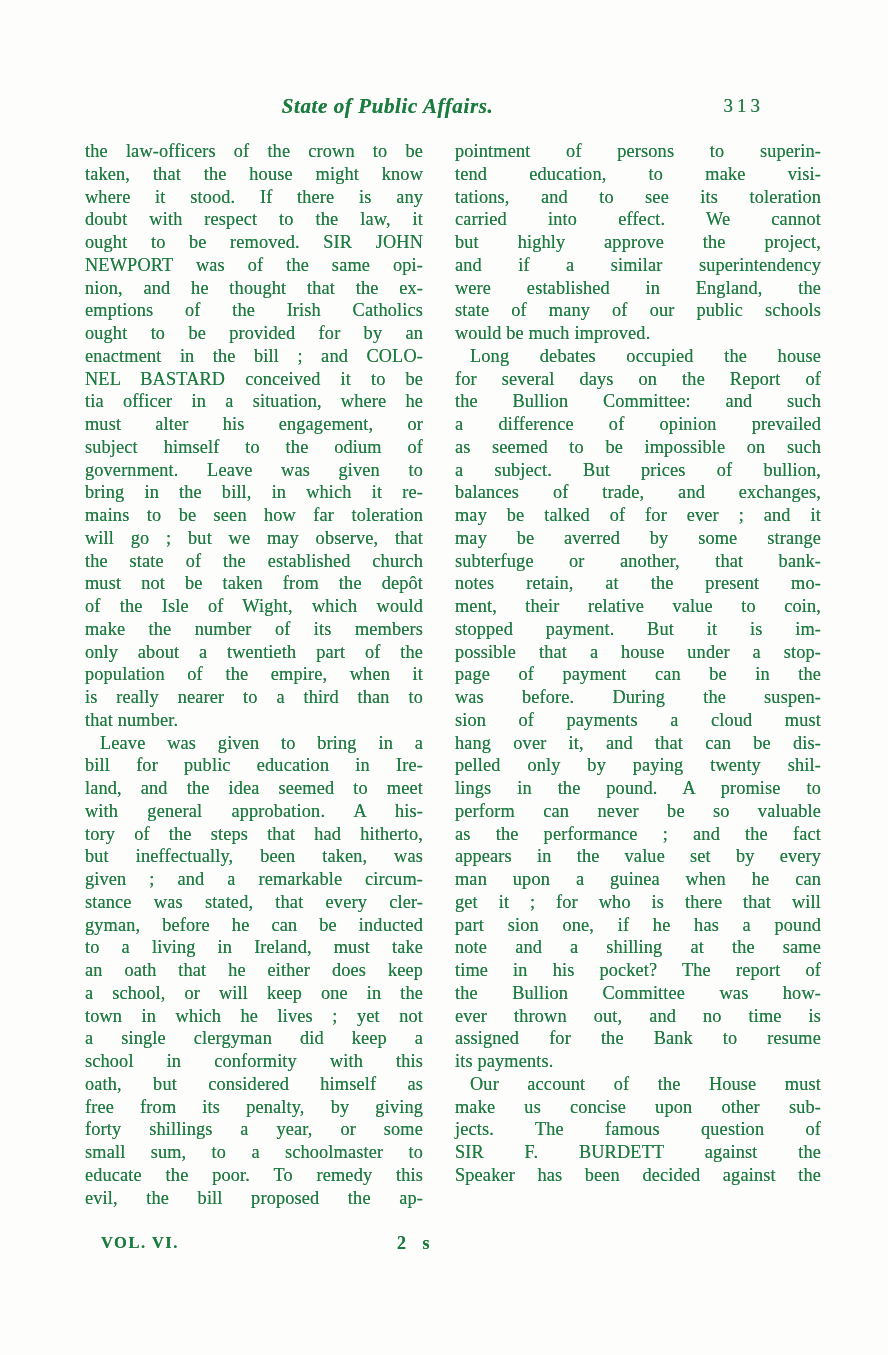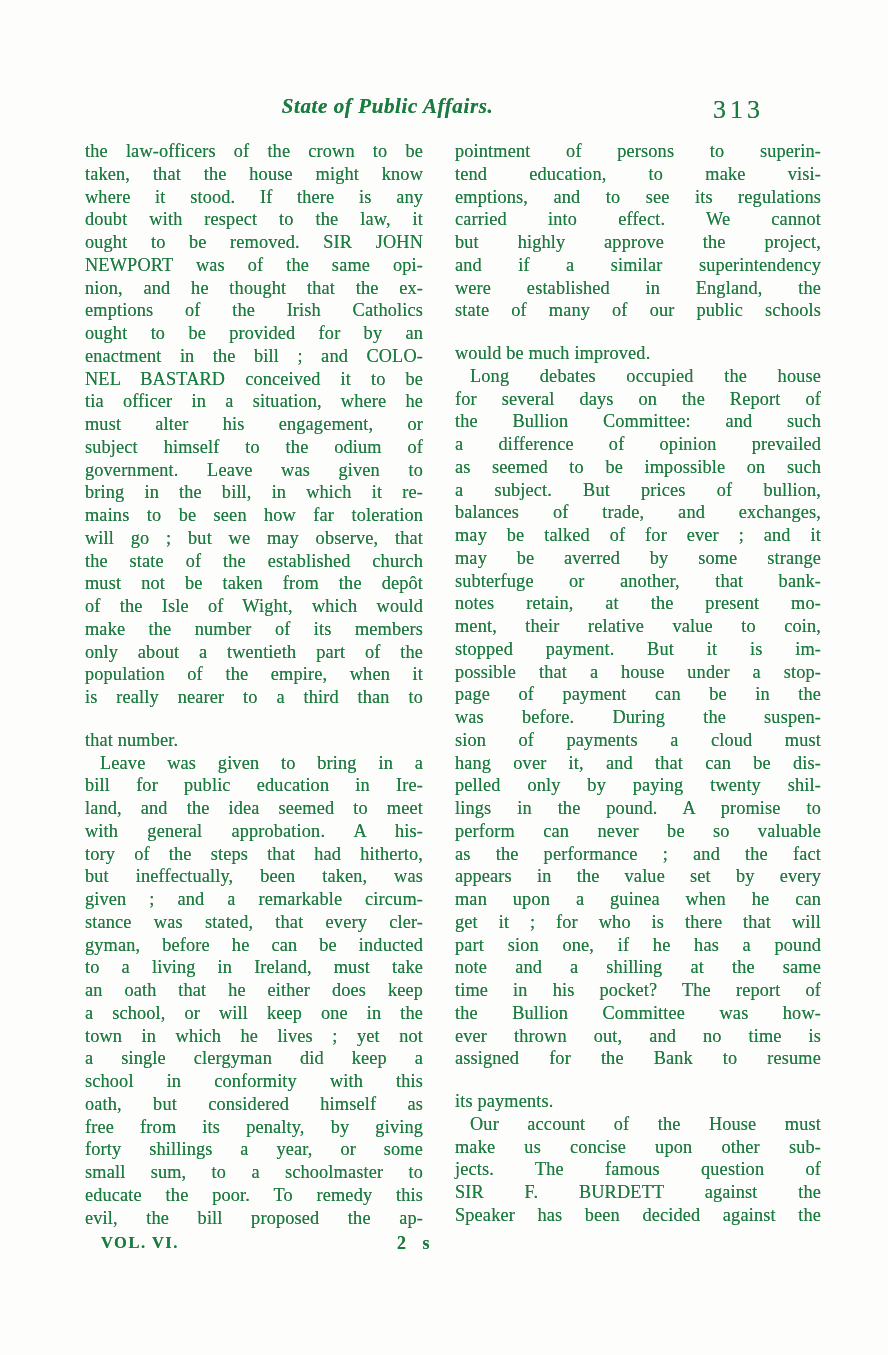--- a/index.html
+++ b/index.html
@@ -33,21 +33,21 @@
     font-weight: bold;
     font-size: 21px;
     letter-spacing: 0.6px;
     text-shadow: 0 0 0.5px rgba(25,25,25,0.6);
     white-space: nowrap;
   }
   .page-number {
     position: absolute;
     right: 36px;
     top: 1px;
-    font-size: 26px;
+    font-size: 19px;
     letter-spacing: 4px;
     text-shadow: 0 0 0.5px rgba(25,25,25,0.55);
   }
   
   .columns {
     position: absolute;
     top: 140px;
     left: 85px;
     display: flex;
     gap: 32px;
@@ -58,21 +58,21 @@
   .line {
     font-size: 18.3px;
     line-height: 22.75px;
     letter-spacing: 0.15px;
     text-align: justify;
     text-align-last: justify;
     white-space: normal;
     text-shadow: 0 0 0.5px rgba(25,25,25,0.55);
   }
   .line.indent { text-indent: 15px; }
-  .line.para-end { text-align-last: left; margin-top: 20px; }
+  .line.para-end { text-align-last: left; }
   
   .footer {
     position: absolute;
     top: 1233px;
     left: 85px;
     width: 715px;
     height: 26px;
     font-size: 17px;
   }
   .volume-label {
@@ -150,21 +150,21 @@
         <div class="line">oath, but considered himself as</div>
         <div class="line">free from its penalty, by giving</div>
         <div class="line">forty shillings a year, or some</div>
         <div class="line">small sum, to a schoolmaster to</div>
         <div class="line">educate the poor. To remedy this</div>
         <div class="line">evil, the bill proposed the ap-</div>
       </div>
     <div class="col col-right">
         <div class="line">pointment of persons to superin-</div>
         <div class="line">tend education, to make visi-</div>
-        <div class="line">emptions, and to see its regulations</div>
+        <div class="line">tations, and to see its toleration</div>
         <div class="line">carried into effect. We cannot</div>
         <div class="line">but highly approve the project,</div>
         <div class="line">and if a similar superintendency</div>
         <div class="line">were established in England, the</div>
         <div class="line">state of many of our public schools</div>
         <div class="line para-end">would be much improved.</div>
         <div class="line indent">Long debates occupied the house</div>
         <div class="line">for several days on the Report of</div>
         <div class="line">the Bullion Committee: and such</div>
         <div class="line">a difference of opinion prevailed</div>

